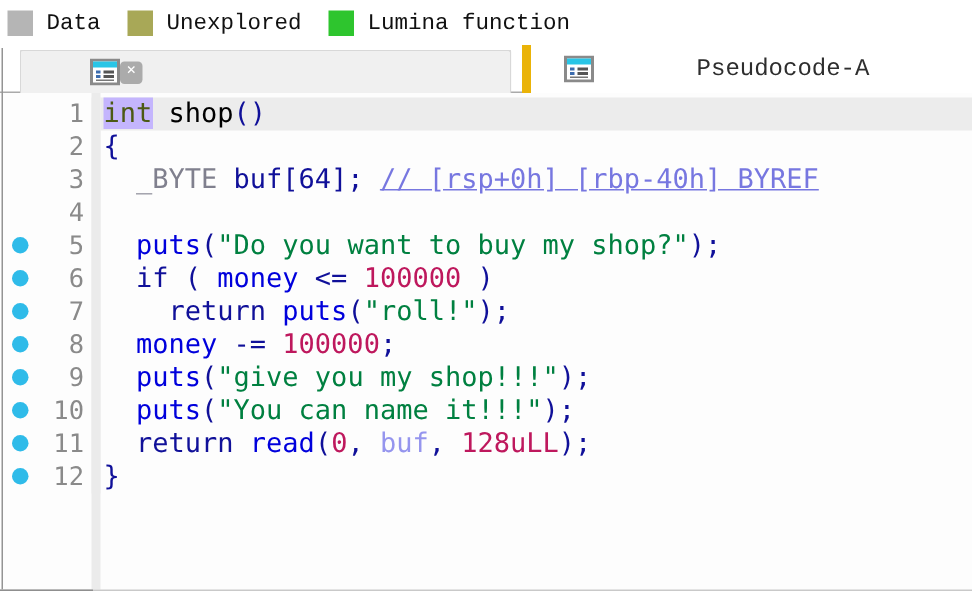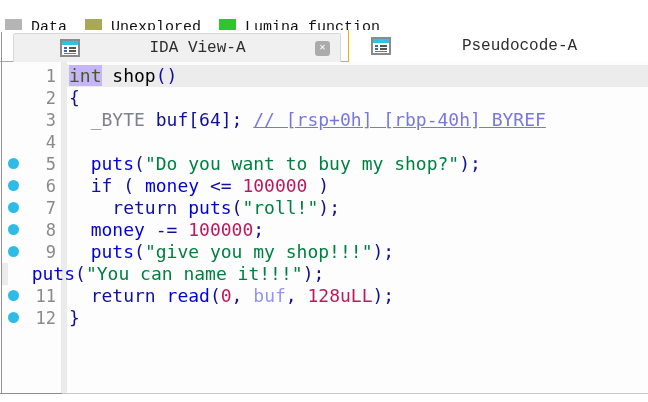--- a/index.html
+++ b/index.html
@@ -2,39 +2,39 @@
 <html><head>
 <meta charset="utf-8">
 <style>
   html,body{margin:0;padding:0;}
   body{
     width:648px;height:402px;background:#ffffff;overflow:hidden;
     font-family:"Liberation Mono", monospace;position:relative;
   }
   
   .legend{
-    position:absolute;top:12px;left:0;right:0;height:30px;background:#ffffff;
+    position:absolute;top:0;left:0;right:0;height:30px;background:#ffffff;
     display:flex;align-items:center;padding-left:5px;
   }
   .legend-item{display:flex;align-items:center;margin-right:18px;}
   .swatch{width:17px;height:17px;margin-right:9px;flex:0 0 auto;}
   .legend-label{font-size:15px;color:#111;white-space:nowrap;}
   
   .tabbar{position:absolute;top:30px;left:0;right:0;height:32px;background:#ffffff;}
   .tabbar-underline{position:absolute;top:31px;left:0;width:348px;height:1px;background:#aaaaaa;}
   .tab{
     position:absolute;display:flex;align-items:center;box-sizing:border-box;cursor:default;
   }
   .tab-inactive{
     left:13px;top:3px;width:328px;height:29px;background:#f0f0f0;
     border:1px solid #d8d8d8;border-bottom:none;border-radius:2px 2px 0 0;
   }
   .tab-active{
     left:348px;top:0px;width:300px;height:32px;background:#ffffff;
-    border-left:1px solid #eab308;z-index:2;
+    border-left:6px solid #eab308;z-index:2;
   }
   .tabicon{display:inline-flex;flex:0 0 auto;}
   .tab-inactive .tabicon{margin-left:46px;}
   .tab-active .tabicon{margin-left:22px;}
   .tablabel{flex:1;text-align:center;font-size:16px;color:#2e2e2e;white-space:nowrap;}
   .closebtn{
     width:15px;height:15px;margin-right:10px;flex:0 0 auto;border-radius:3px;
     background:#ababab;color:#ffffff;display:flex;align-items:center;justify-content:center;
     font-size:10px;font-weight:bold;line-height:1;
   }
@@ -100,21 +100,20 @@
       <svg width="20" height="18" viewBox="0 0 20 18">
         <rect x="1" y="1" width="18" height="16" fill="#ffffff" stroke="#8a8a8a" stroke-width="2"></rect>
         <rect x="2" y="2" width="16" height="4" fill="#29c5e6"></rect>
         <rect x="4" y="8" width="3" height="2" fill="#3c6cae"></rect>
         <rect x="9" y="8" width="7" height="2" fill="#555555"></rect>
         <rect x="4" y="11" width="3" height="2" fill="#3c6cae"></rect>
         <rect x="9" y="11" width="7" height="2" fill="#555555"></rect>
         <rect x="4" y="14" width="12" height="1" fill="#777777"></rect>
       </svg>
     </span>
-    <span class="tablabel">IDA View-A</span>
     <span class="closebtn"></span>
   </div>
 
   <div class="tab tab-active">
     <span class="tabicon">
       <svg width="20" height="18" viewBox="0 0 20 18">
         <rect x="1" y="1" width="18" height="16" fill="#ffffff" stroke="#8a8a8a" stroke-width="2"></rect>
         <rect x="2" y="2" width="16" height="4" fill="#29c5e6"></rect>
         <rect x="4" y="8" width="3" height="2" fill="#3c6cae"></rect>
         <rect x="9" y="8" width="7" height="2" fill="#555555"></rect>
@@ -192,20 +191,24 @@
       </div>
       <div class="code-row">
         <div class="gutter">
           <span class="bp-dot"></span>
           <span class="lnum">9</span>
         </div>
         <div class="rowsep"></div>
         <div class="content"><span class="tok-plain">  </span><span class="tok-func">puts</span><span class="tok-punc">(</span><span class="tok-str">"give you my shop!!!"</span><span class="tok-punc">);</span></div>
       </div>
       <div class="code-row">
+        <div class="gutter">
+          <span class="bp-dot"></span>
+          <span class="lnum">10</span>
+        </div>
         <div class="rowsep"></div>
         <div class="content"><span class="tok-plain">  </span><span class="tok-func">puts</span><span class="tok-punc">(</span><span class="tok-str">"You can name it!!!"</span><span class="tok-punc">);</span></div>
       </div>
       <div class="code-row">
         <div class="gutter">
           <span class="bp-dot"></span>
           <span class="lnum">11</span>
         </div>
         <div class="rowsep"></div>
         <div class="content"><span class="tok-plain">  </span><span class="tok-kw">return</span><span class="tok-plain"> </span><span class="tok-func">read</span><span class="tok-punc">(</span><span class="tok-num">0</span><span class="tok-punc">,</span><span class="tok-plain"> </span><span class="tok-lvar">buf</span><span class="tok-punc">,</span><span class="tok-plain"> </span><span class="tok-num">128uLL</span><span class="tok-punc">);</span></div>

